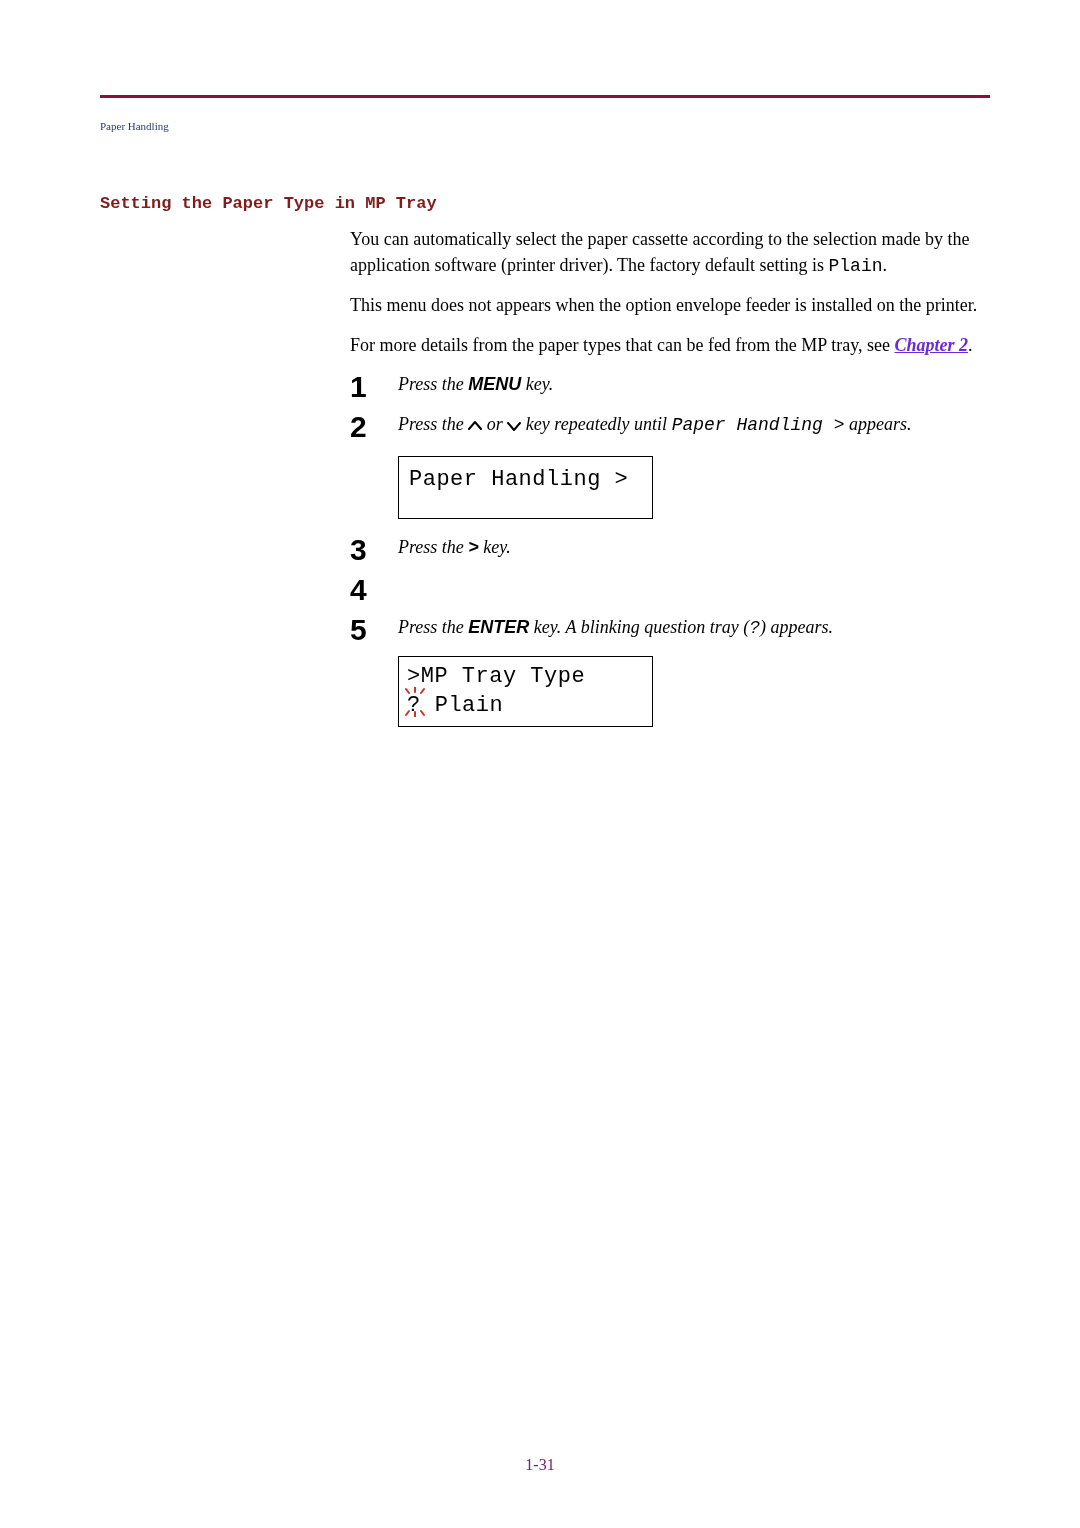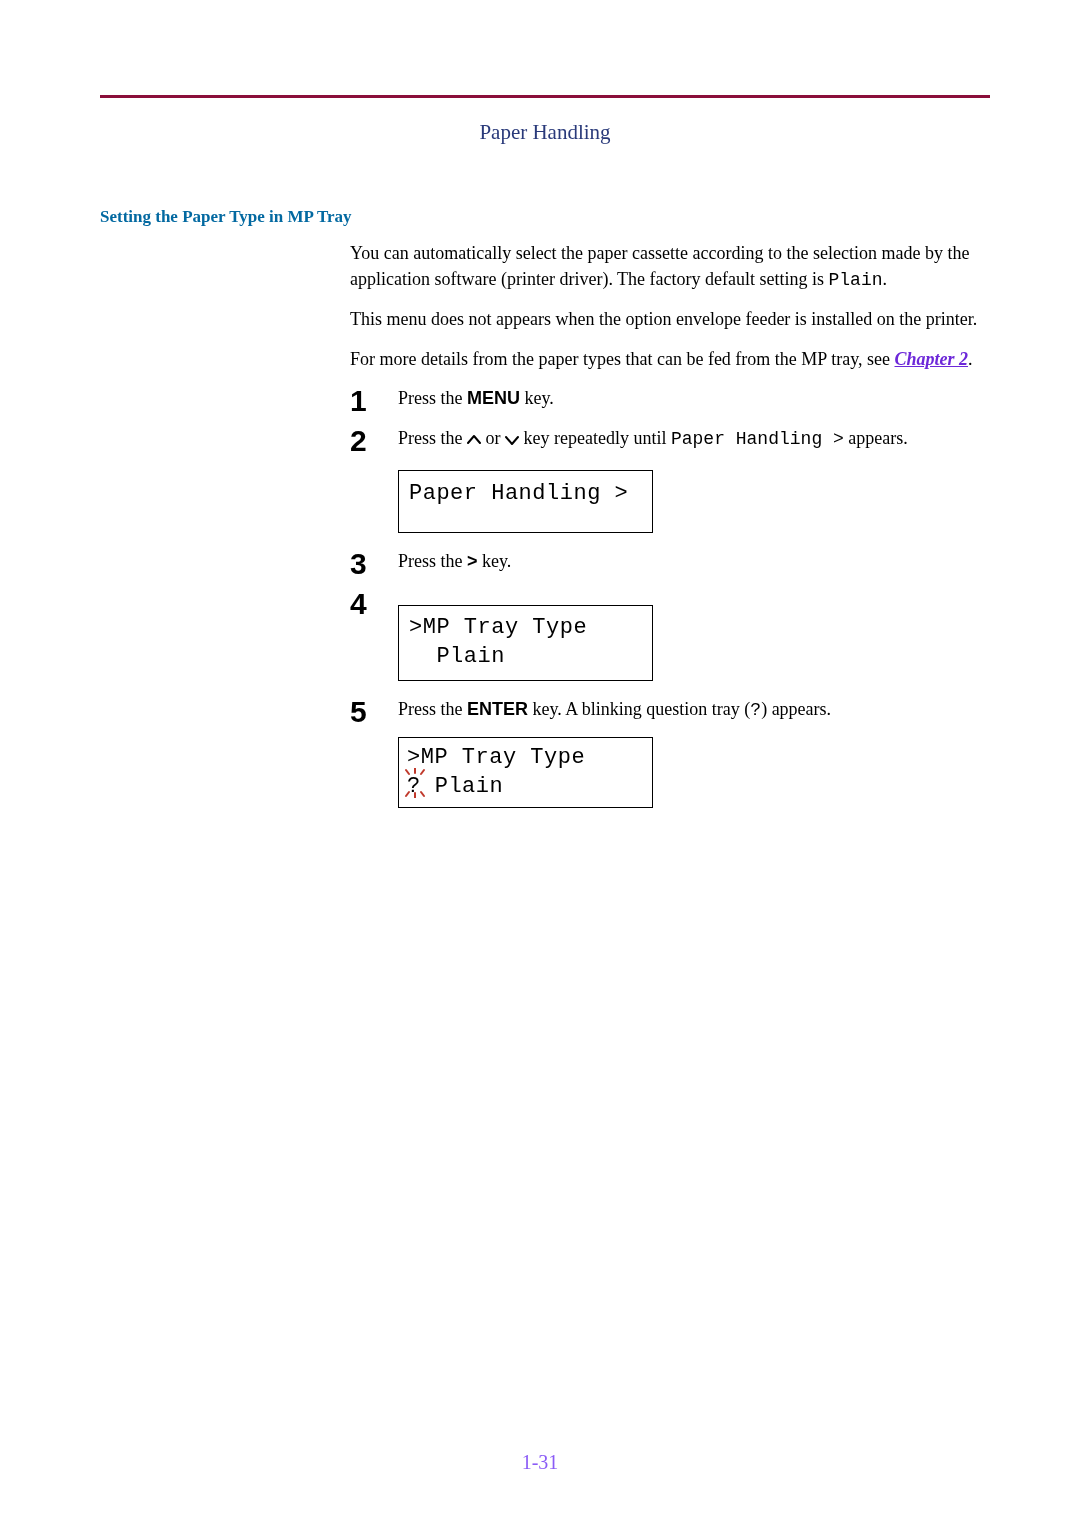--- a/index.html
+++ b/index.html
@@ -1,39 +1,39 @@
 <!DOCTYPE html>
 <html><head>
 <meta charset="utf-8">
 <style>
   * { margin: 0; padding: 0; box-sizing: border-box; }
   html, body { width: 1080px; height: 1528px; background: #fff; font-family: Georgia, 'Times New Roman', serif; color: #000; }
   .page { width: 1080px; height: 1528px; position: relative; padding: 95px 90px 0 100px; }
   .top-rule { border-top: 3px solid #8a0f3a; margin-bottom: 22px; }
-  .header-label { text-align: center; color: #2a3a7a; font-size: 21px; font-family: Georgia, serif; margin-bottom: 62px; }
-  .section-title { color: #0369a1; font-family: Liberation Serif, serif; font-weight: bold; font-size: 17px; margin-bottom: 14px; }
+  .header-label { text-align: left; color: #2a3a7a; font-size: 11px; font-family: Georgia, serif; margin-bottom: 62px; }
+  .section-title { color: #7f1d1d; font-family: Liberation Mono, monospace; font-weight: bold; font-size: 17px; margin-bottom: 14px; }
   .body-col { margin-left: 250px; width: 640px; }
   .para { font-family: 'Century Schoolbook', Georgia, serif; font-size: 18px; line-height: 1.42; margin-bottom: 14px; }
   .mono { font-family: 'Courier New', monospace; font-size: 18px; }
   .link { color: #6d28d9; font-style: italic; font-weight: bold; }
   .step-row { display: flex; margin-top: 10px; }
   .step-num-cell { width: 48px; flex-shrink: 0; }
   .step-num { font-family: Arial, Helvetica, sans-serif; font-weight: 900; font-size: 30px; line-height: 1; color: #000; }
   .step-body { flex: 1; }
-  .step-text { font-family: 'Century Schoolbook', Georgia, serif; font-size: 18px; line-height: 1.42; }
+  .step-text { font-family: 'Century Schoolbook', Georgia, serif; font-size: 18px; line-height: 1.42; font-style: italic; }
   .bold-sans { font-family: Arial, Helvetica, sans-serif; font-weight: bold; }
   .arrow-icon { display: inline-block; vertical-align: -2px; }
   .display-box { border: 1.5px solid #000; font-family: 'Courier New', monospace; font-size: 22px; line-height: 1.35; padding: 8px 10px 24px 10px; width: 255px; margin: 16px 0 6px 0; white-space: pre; letter-spacing: 0.5px; }
   .display-box2 { border: 1.5px solid #000; font-family: 'Courier New', monospace; font-size: 22px; line-height: 1.3; padding: 8px 10px 8px 10px; width: 255px; margin: 16px 0 6px 0; white-space: pre; letter-spacing: 0.5px; }
   .display-box3 { border: 1.5px solid #000; font-family: 'Courier New', monospace; font-size: 22px; line-height: 1.3; padding: 6px 8px 6px 8px; width: 255px; margin: 14px 0 6px 0; letter-spacing: 0.5px; position: relative; }
   .db3-line { white-space: pre; }
   .blink-wrap { position: relative; display: inline-block; width: 14px; }
   .blink-q { position: relative; z-index: 2; }
   .blink-rays { position: absolute; left: -5px; top: -5px; z-index: 1; }
-  .pagenum { position: absolute; left: 0; right: 0; bottom: 54px; text-align: center; color: #8b5cf6; font-size: 20px; font-family: Georgia, serif; }
+  .pagenum { position: absolute; left: 0; right: 0; bottom: 54px; text-align: center; color: #701a75; font-size: 16px; font-family: Georgia, serif; }
 </style>
 </head>
 <body>
 
 <div class="page">
   <div class="top-rule"></div>
   <div class="header-label">Paper Handling</div>
 
   <div class="section-title">Setting the Paper Type in MP Tray</div>
 
@@ -82,22 +82,20 @@
           <span>Press the </span><span class="bold-sans">&gt;</span><span> key.</span>
         </p>
       </div>
     </div>
 
     <div class="step-row">
       <div class="step-num-cell">
           <div class="step-num">4</div>
         </div>
       <div class="step-body">
-        <div class="display-box2"><span>&gt;MP Tray Type</span>
-<span>  Plain</span></div>
       </div>
     </div>
 
     <div class="step-row">
       <div class="step-num-cell">
           <div class="step-num">5</div>
         </div>
       <div class="step-body">
         <p class="step-text">
           <span>Press the </span><span class="bold-sans">ENTER</span><span> key. A blinking question tray (</span><span class="mono">?</span><span>) appears.</span>

